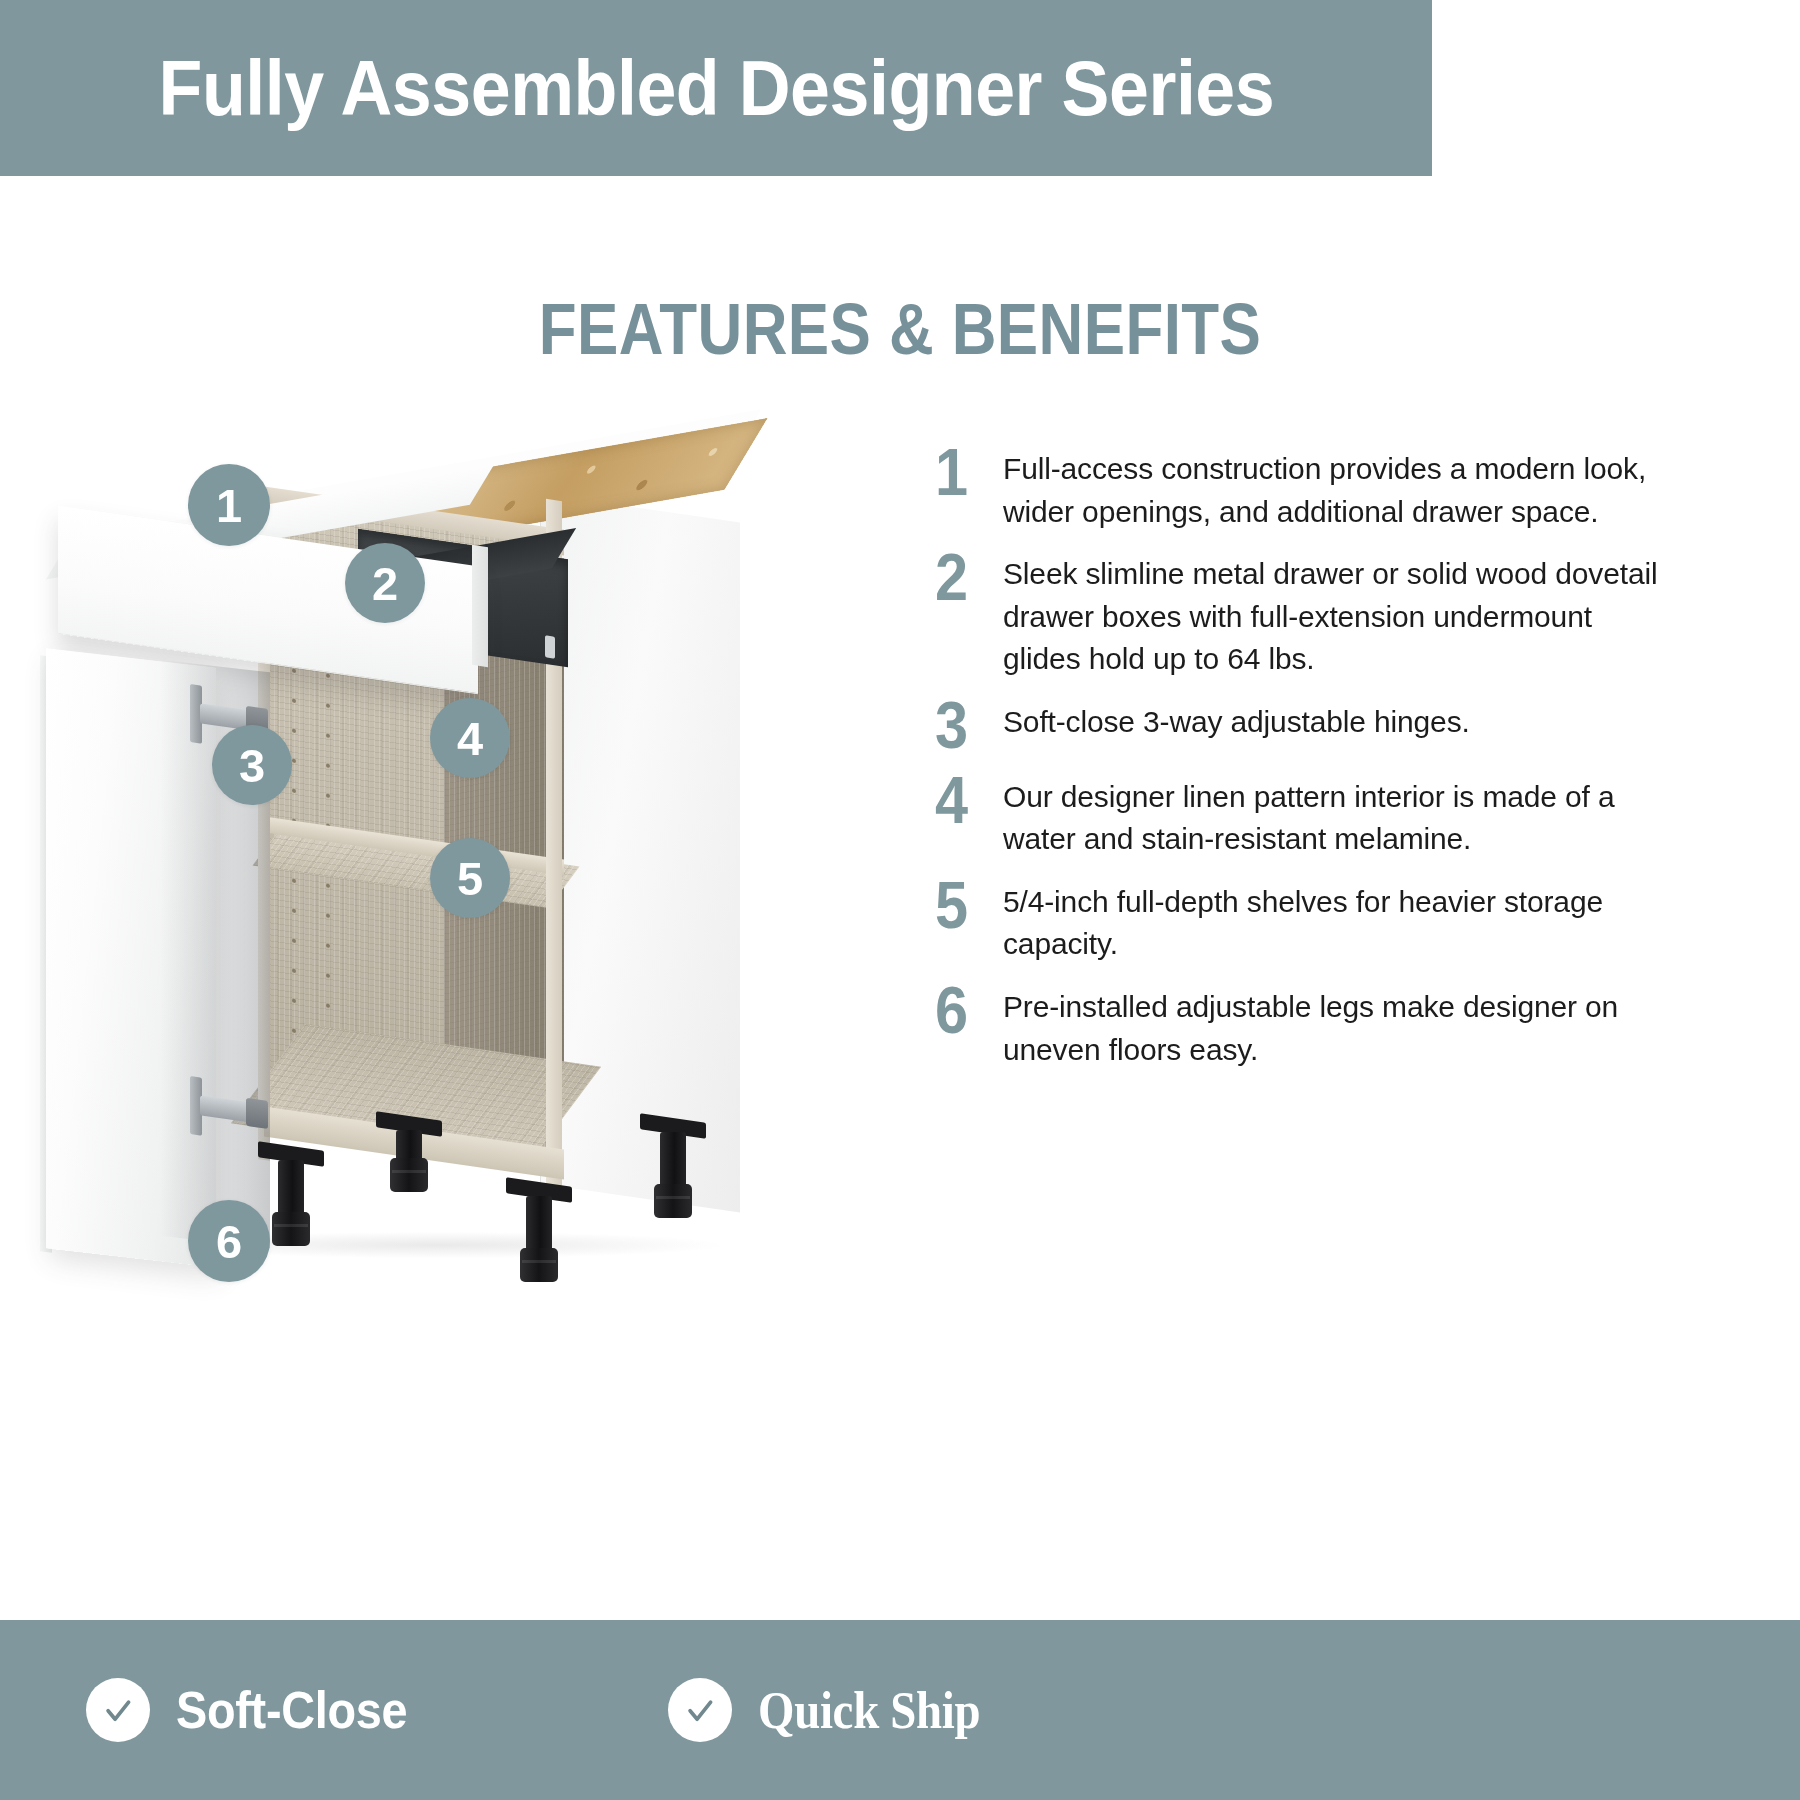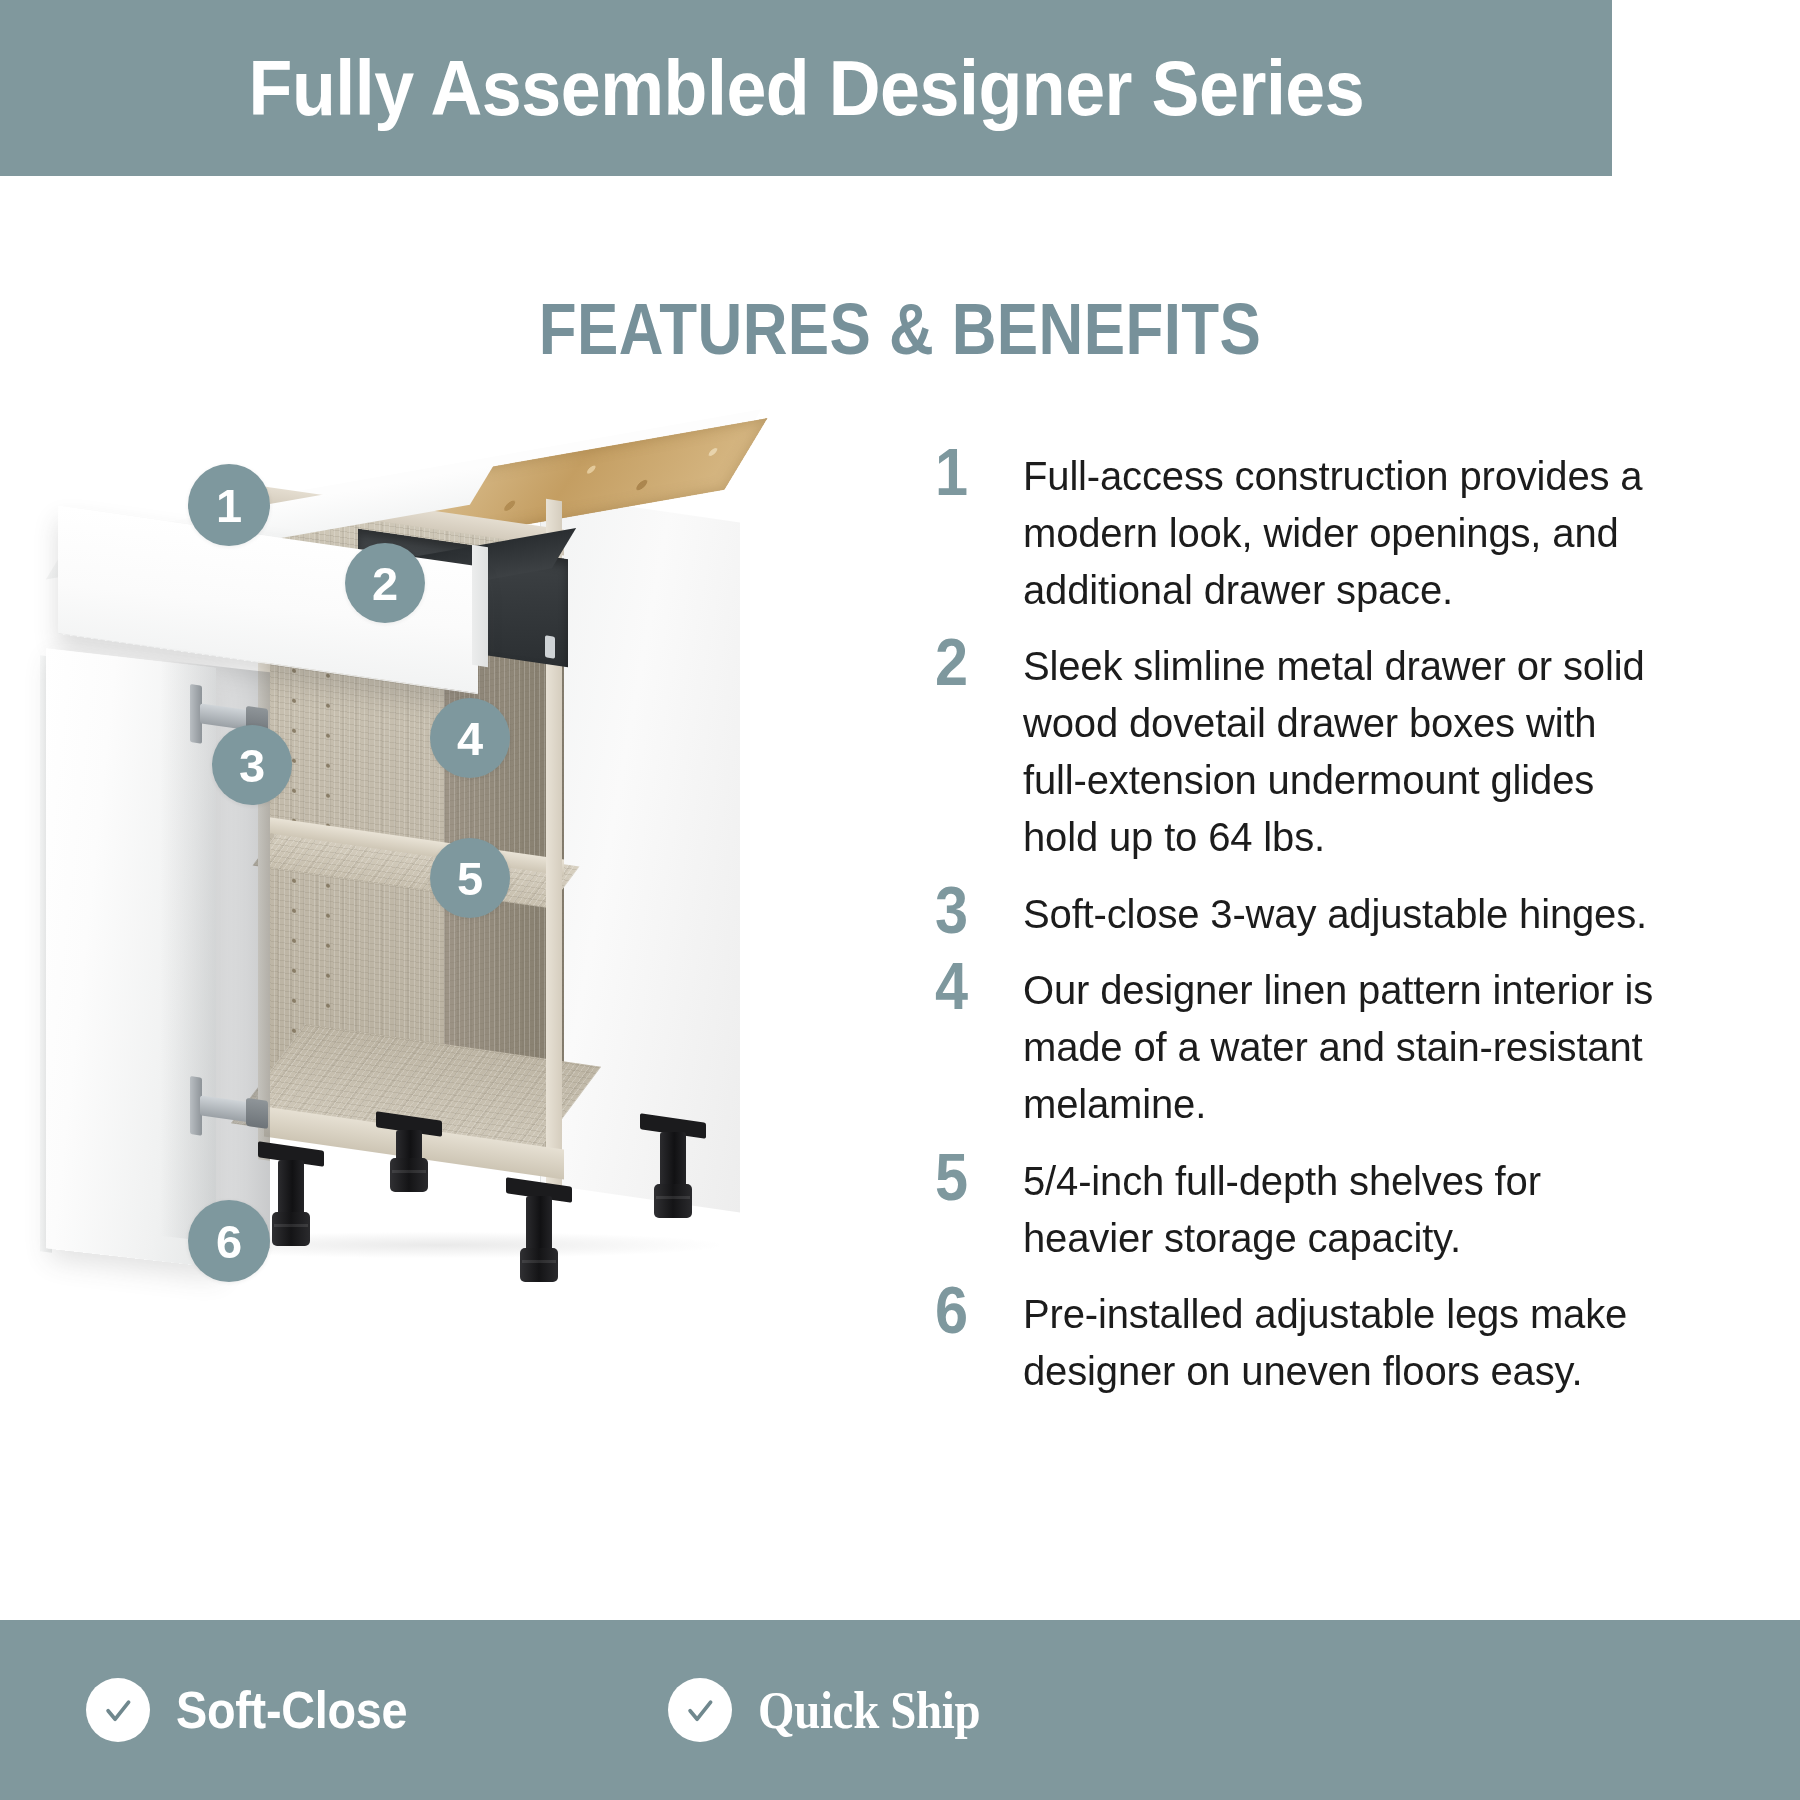--- a/index.html
+++ b/index.html
@@ -6,21 +6,21 @@
   html,body { width:1800px; height:1800px; }
   body {
     font-family: "Liberation Sans", sans-serif;
     background:#ffffff;
     position:relative;
     overflow:hidden;
   }
 
   
   .header-bar{
-    position:absolute; left:0; top:0; width:1612px; height:176px;
+    position:absolute; left:0; top:0; width:1432px; height:176px;
     background:#80989d;
     display:flex; align-items:center; justify-content:center;
   }
   .header-title{
     color:#ffffff;
     font-family:"Liberation Sans", sans-serif;
     font-weight:bold;
     font-size:78px;
     letter-spacing:-0.5px;
     transform:scaleX(0.92);
@@ -283,24 +283,23 @@
     font-size:66px;
     line-height:0.92;
     text-align:left;
     transform:scaleX(0.9);
     transform-origin:left center;
     margin-top:-6px;
   }
   .feature-text{
     flex:1;
     color:#1c1c1c;
-    font-size:40px;
+    font-size:30px;
     line-height:1.42;
     letter-spacing:-0.15px;
-    margin-left:20px;
   }
 
   
   .footer-bar{
     position:absolute; left:0; bottom:0; width:1800px; height:180px;
     background:#80989d;
     display:flex; 
   }
   .footer-item{
     display:flex; align-items:center;

